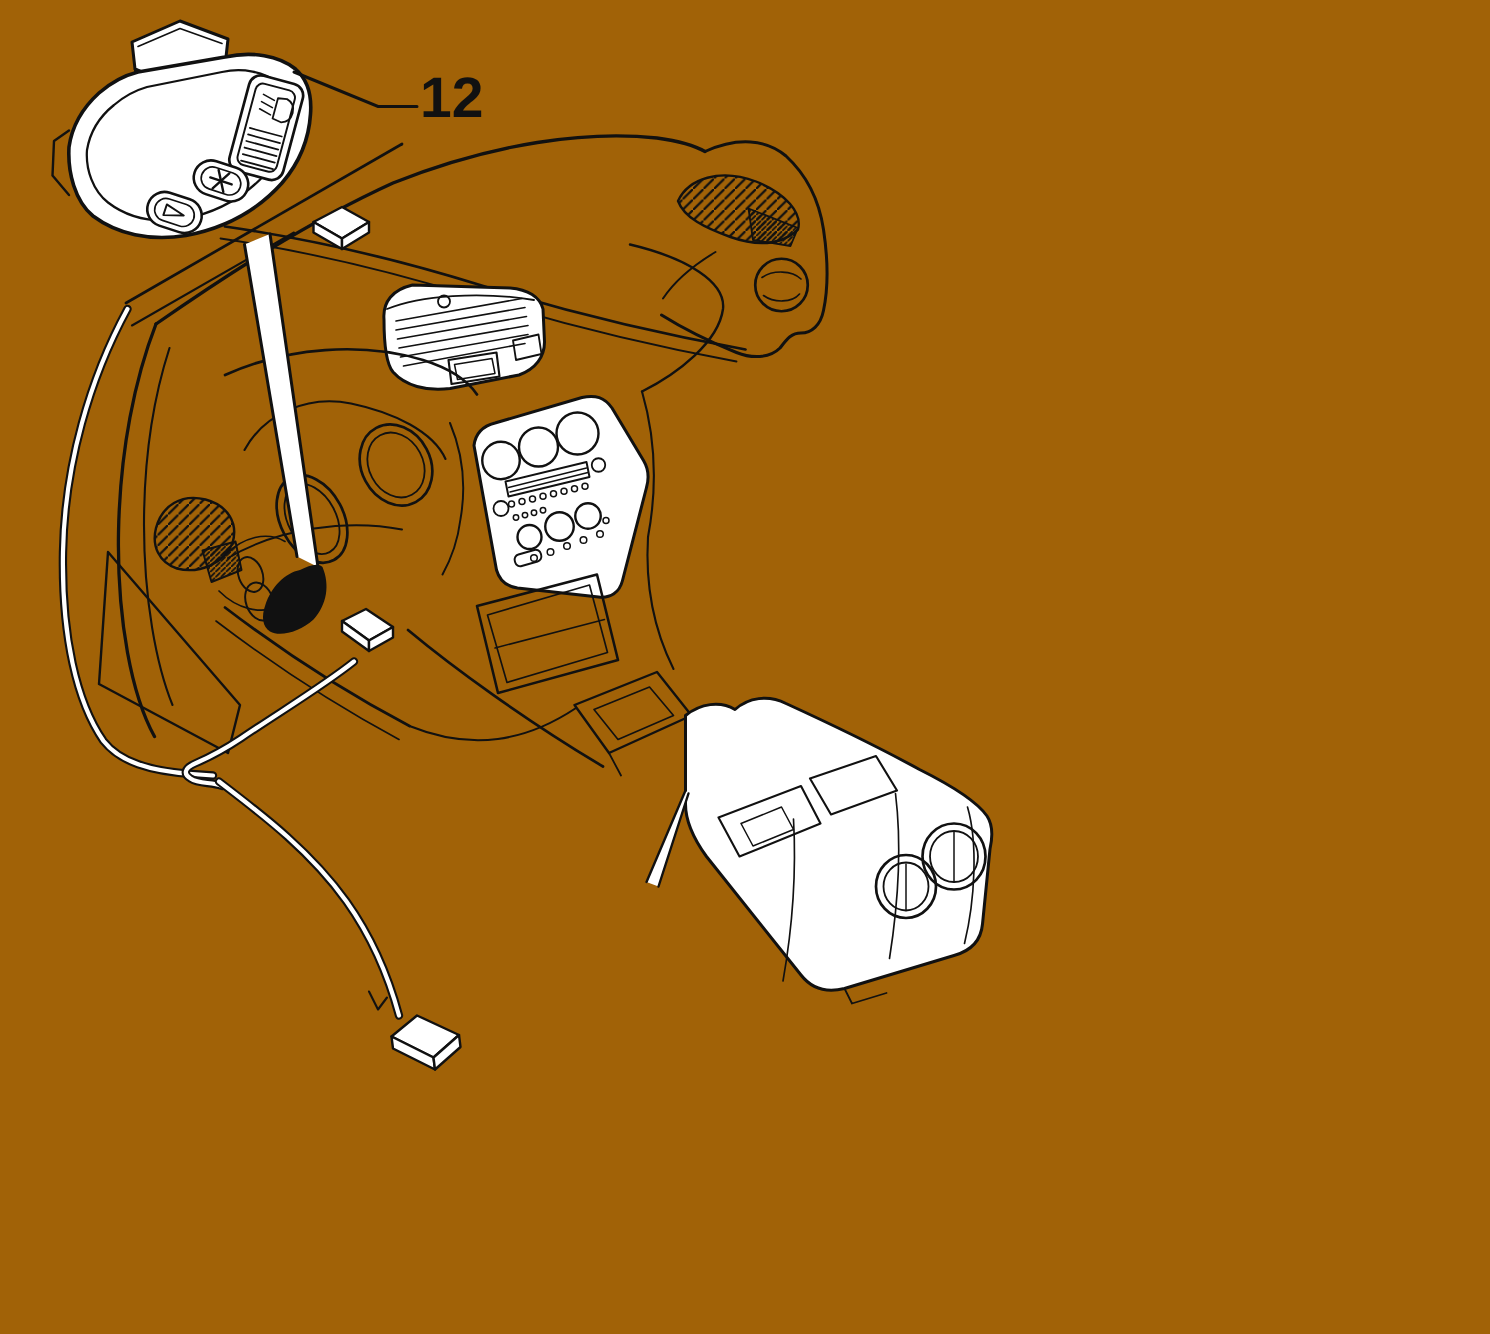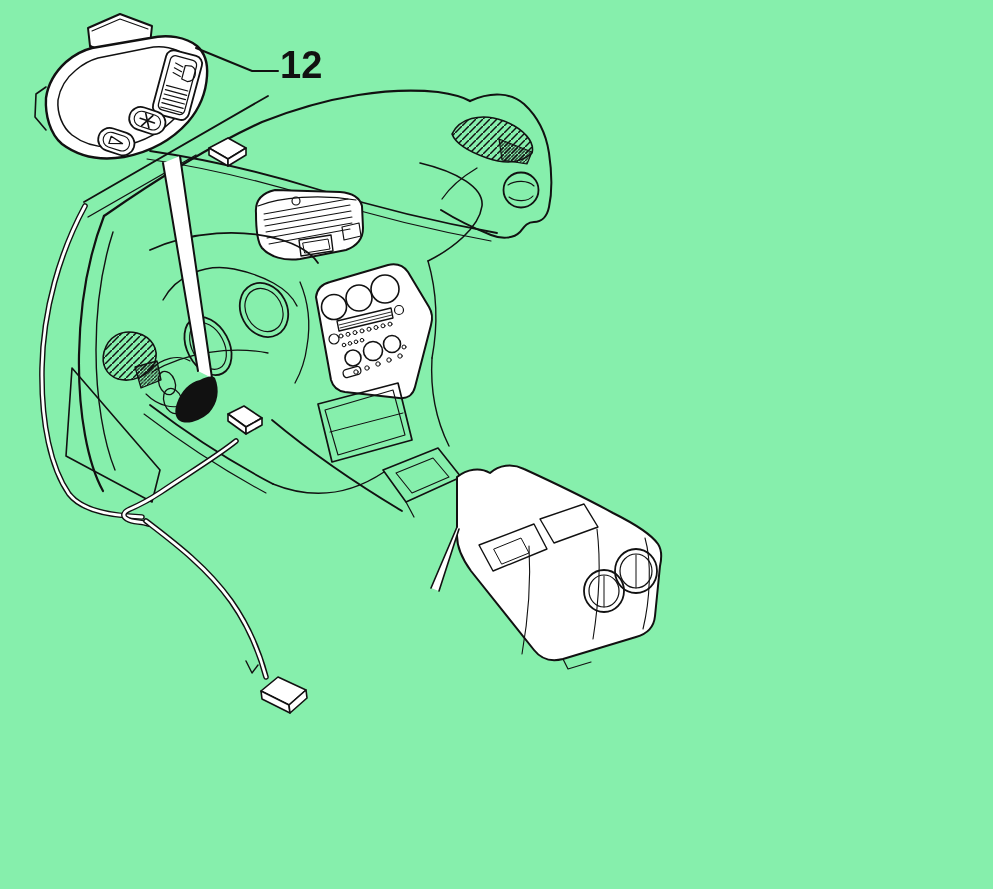--- a/index.html
+++ b/index.html
@@ -1,16 +1,16 @@
 <!DOCTYPE html>
 <html><head>
 <meta charset="utf-8">
 <style>
   html,body{margin:0;padding:0;background:#fff;}
-  .stage{position:relative;width:993px;height:889px;background:#86efac;overflow:hidden;
+  .stage{position:relative;width:993px;height:889px;background:#a16207;overflow:hidden;
          font-family:"Liberation Sans",sans-serif;}
   svg{position:absolute;left:0;top:0;}
   .callout-text{font-family:"Liberation Sans",sans-serif;font-weight:bold;font-size:38px;fill:#111;}
 </style>
 </head>
 <body>
 
 <div class="stage">
 <svg width="993" height="889" viewBox="0 0 993 889" xmlns="http://www.w3.org/2000/svg">
   <defs>

